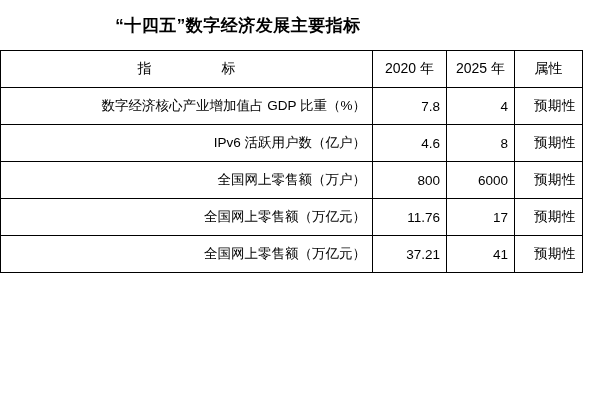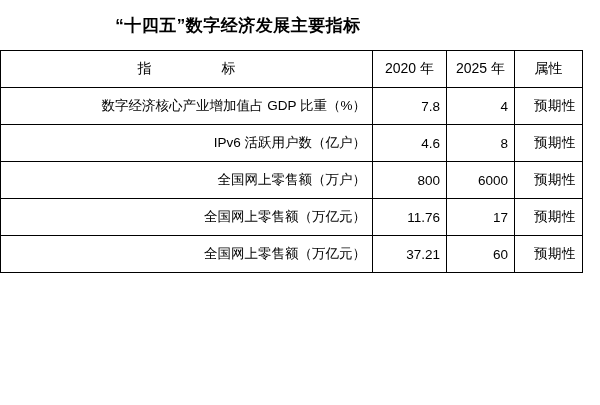--- a/index.html
+++ b/index.html
@@ -114,19 +114,19 @@
       </tr>
       <tr>
         <td class="name">全国网上零售额（万亿元）</td>
         <td class="num">11.76</td>
         <td class="num">17</td>
         <td class="attr">预期性</td>
       </tr>
       <tr>
         <td class="name">全国网上零售额（万亿元）</td>
         <td class="num">37.21</td>
-        <td class="num">60</td>
+        <td class="num">41</td>
         <td class="attr">预期性</td>
       </tr>
     </tbody>
   </table>
 
 </div>
 
 </body></html>

